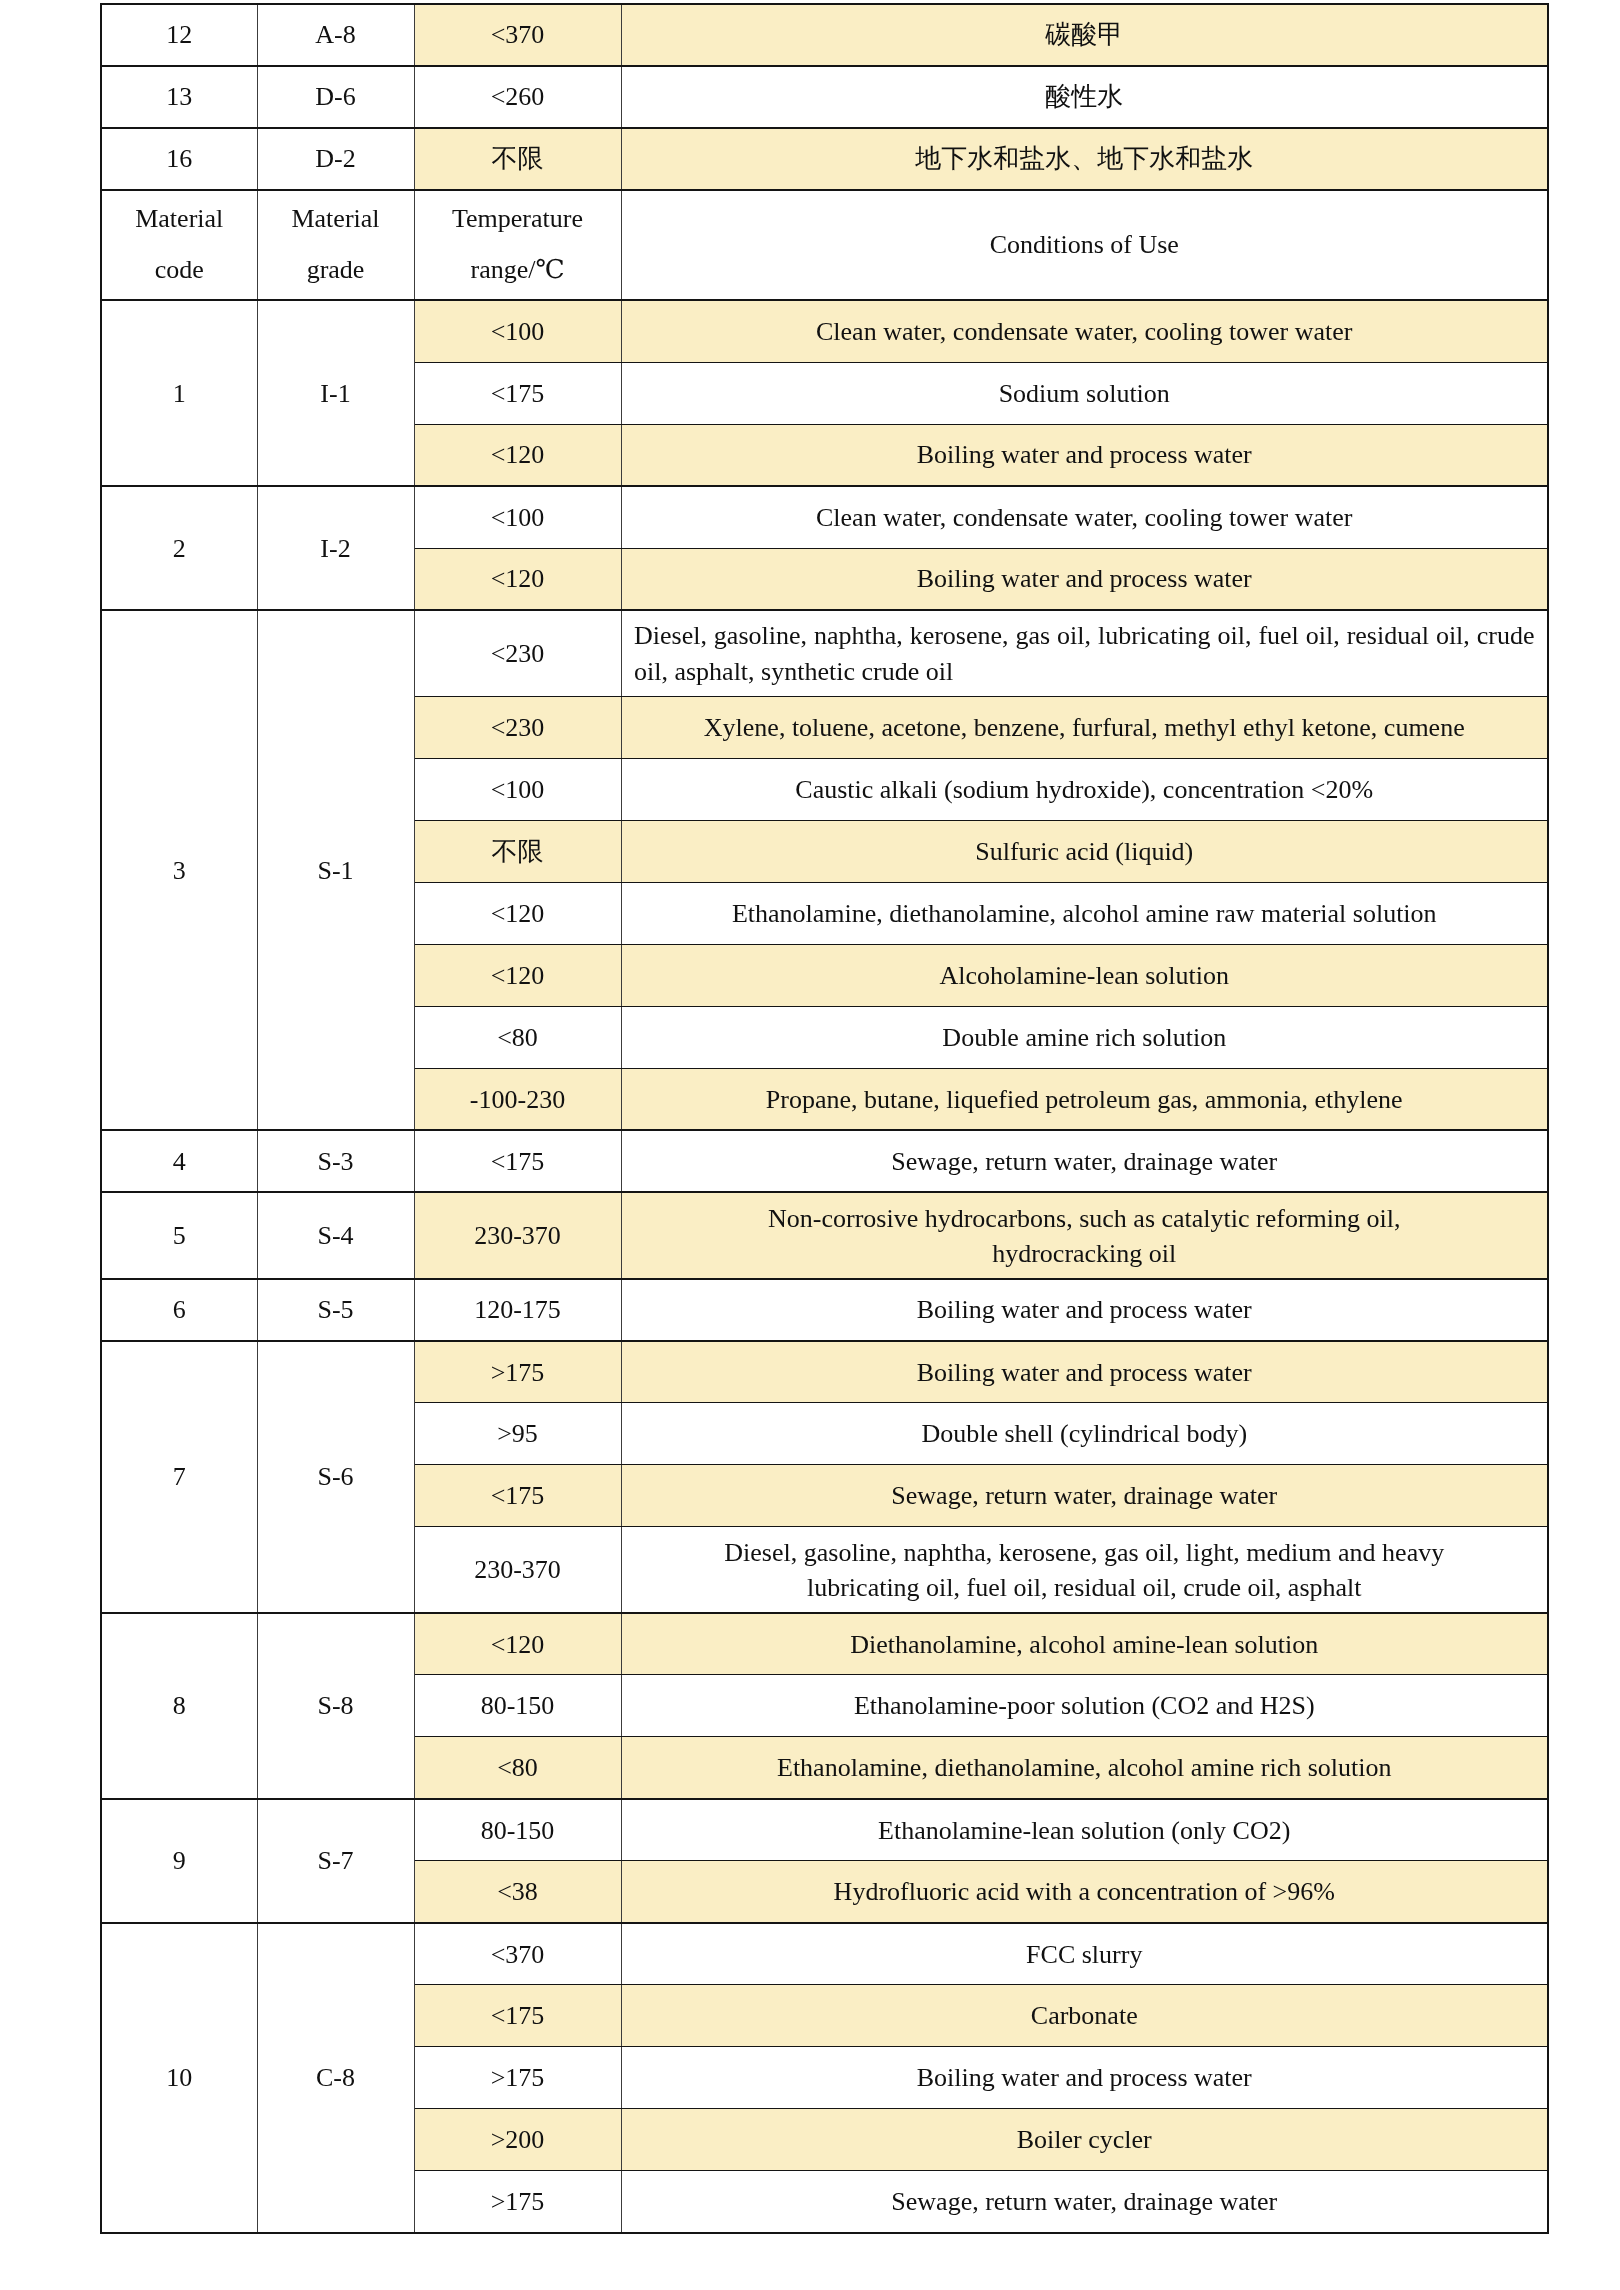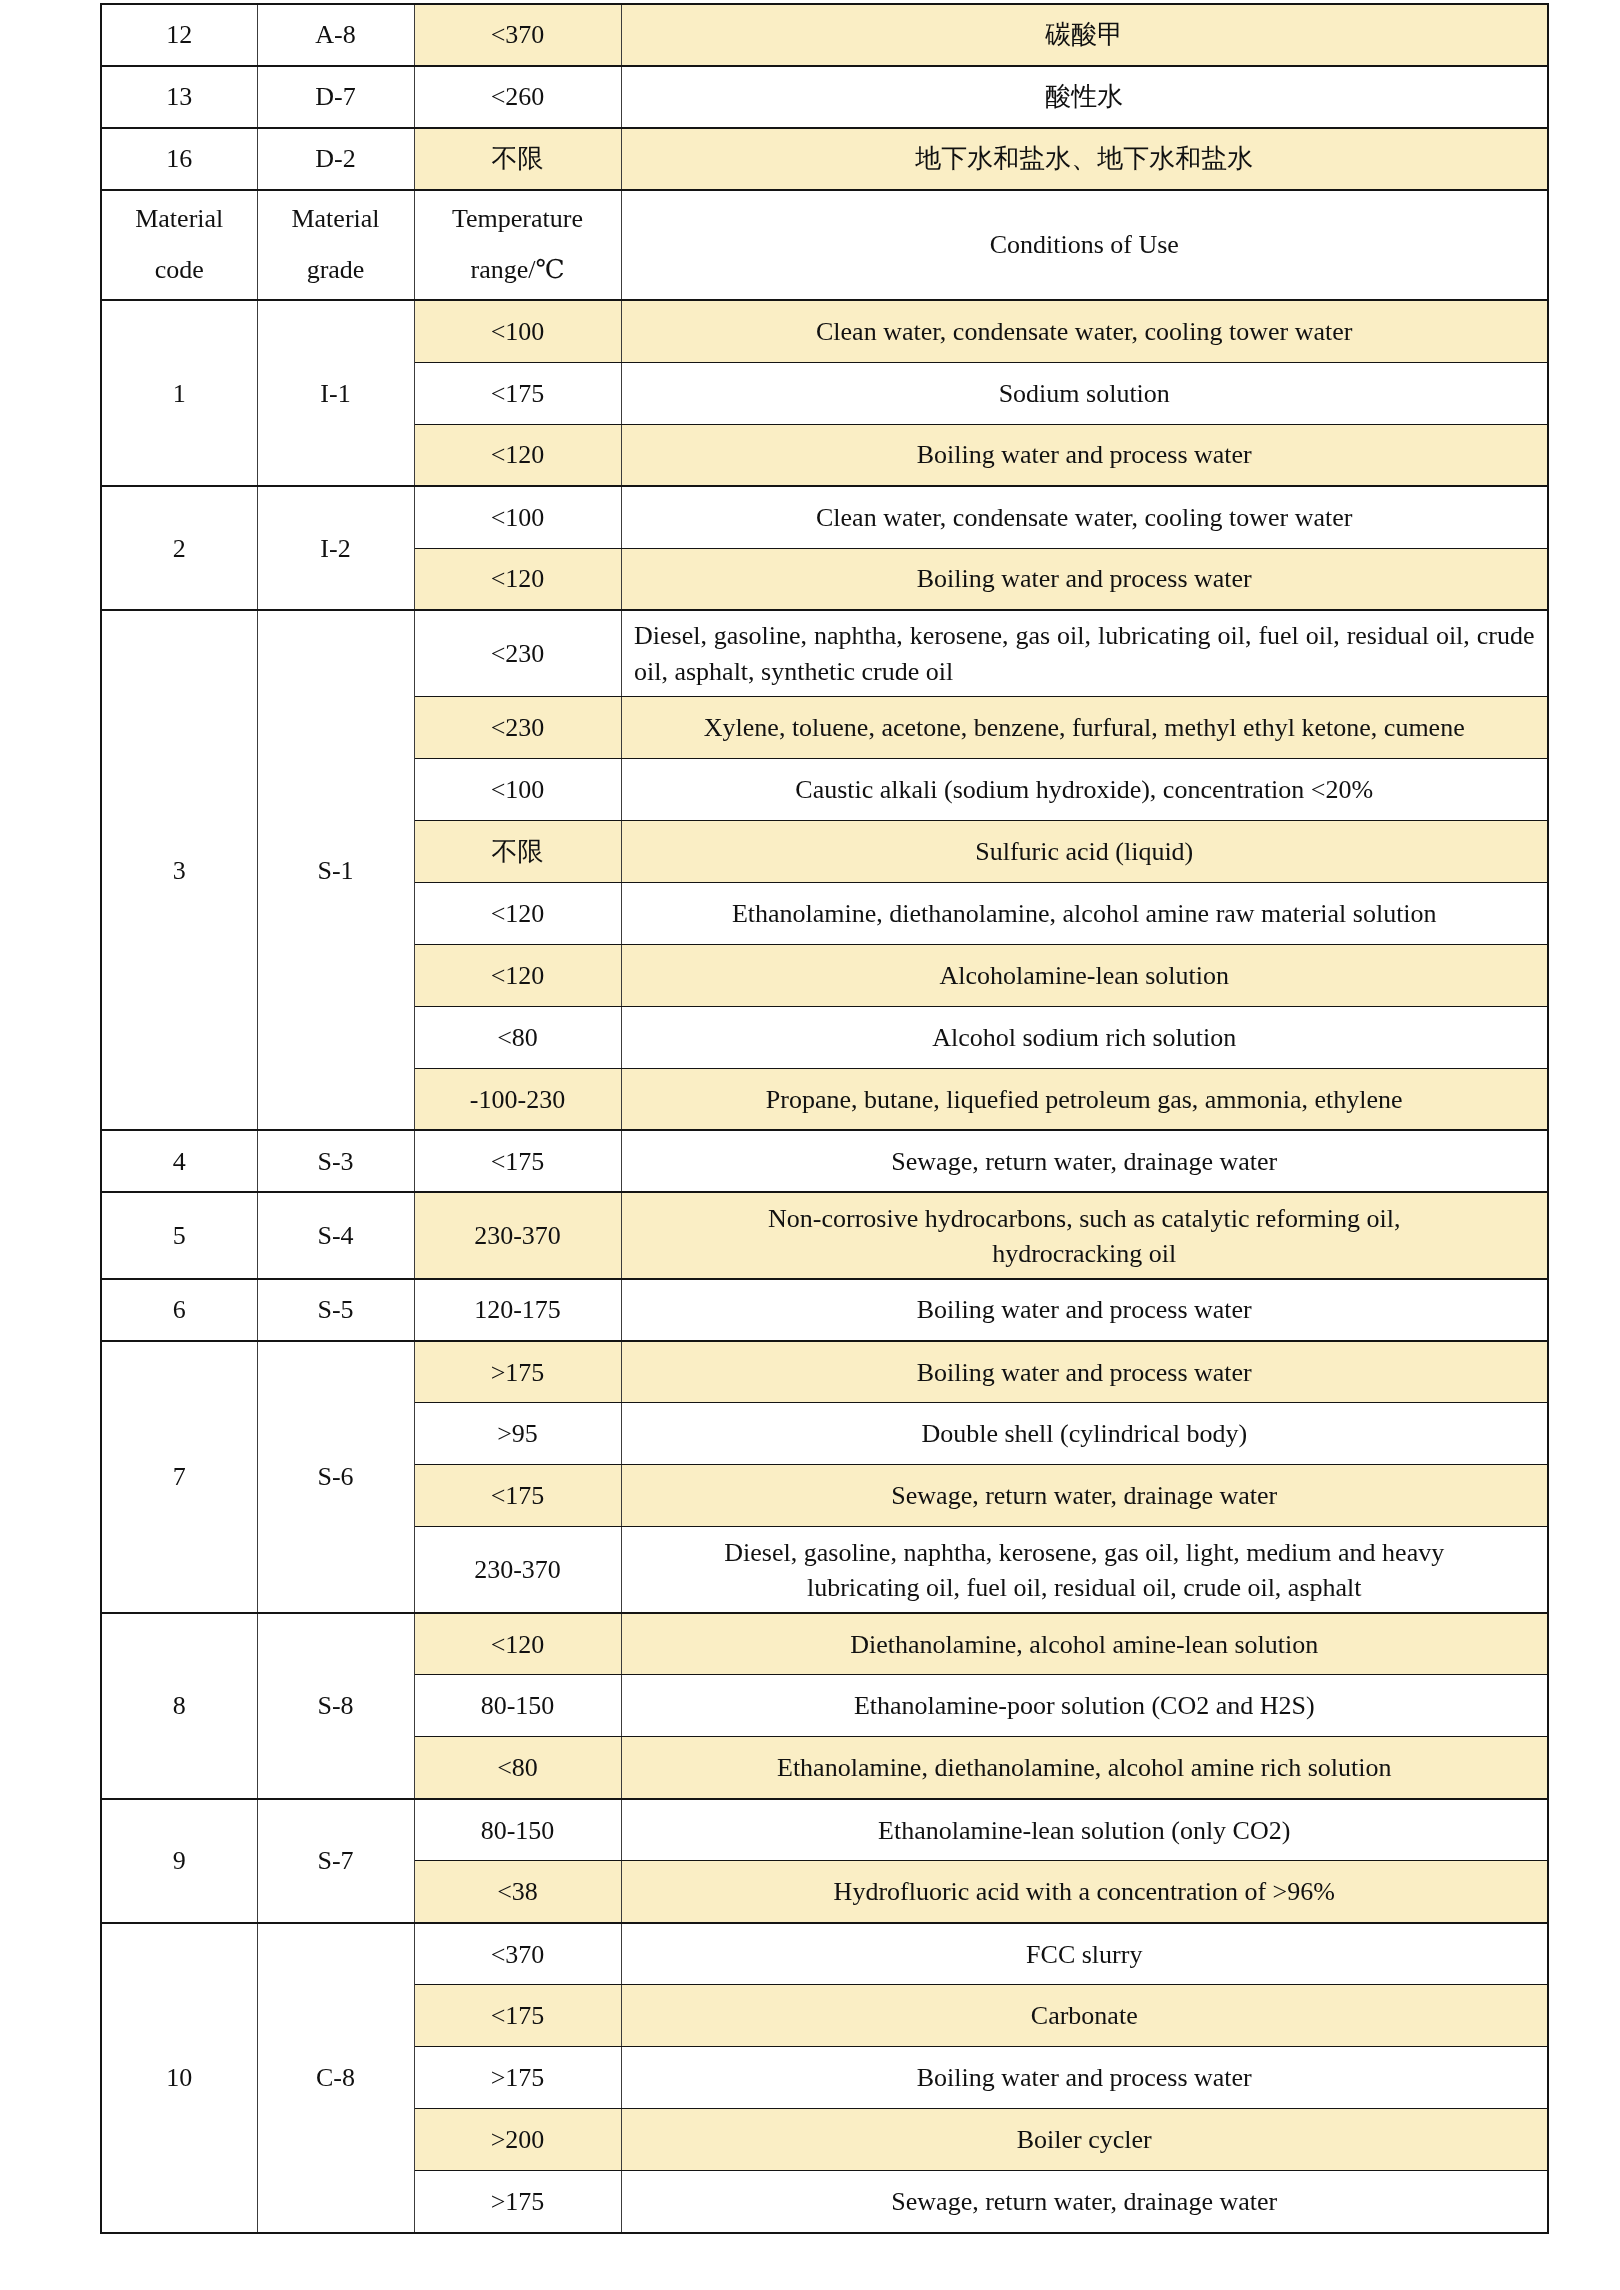--- a/index.html
+++ b/index.html
@@ -58,21 +58,21 @@
     </colgroup>
     <tbody id="table-body">
         <tr class="group-start">
           <td class="code-cell">12</td>
           <td class="grade-cell">A-8</td>
           <td class="temp-cell shaded">&lt;370</td>
           <td class="cond-cell shaded">碳酸甲</td>
         </tr>
         <tr class="group-start">
           <td class="code-cell">13</td>
-          <td class="grade-cell">D-7</td>
+          <td class="grade-cell">D-6</td>
           <td class="temp-cell">&lt;260</td>
           <td class="cond-cell">酸性水</td>
         </tr>
         <tr class="group-start">
           <td class="code-cell">16</td>
           <td class="grade-cell">D-2</td>
           <td class="temp-cell shaded">不限</td>
           <td class="cond-cell shaded">地下水和盐水、地下水和盐水</td>
         </tr>
         <tr class="header-row group-start">
@@ -129,21 +129,21 @@
         <tr>
           <td class="temp-cell">&lt;120</td>
           <td class="cond-cell">Ethanolamine, diethanolamine, alcohol amine raw material solution</td>
         </tr>
         <tr>
           <td class="temp-cell shaded">&lt;120</td>
           <td class="cond-cell shaded">Alcoholamine-lean solution</td>
         </tr>
         <tr>
           <td class="temp-cell">&lt;80</td>
-          <td class="cond-cell">Alcohol sodium rich solution</td>
+          <td class="cond-cell">Double amine rich solution</td>
         </tr>
         <tr>
           <td class="temp-cell shaded">-100-230</td>
           <td class="cond-cell shaded">Propane, butane, liquefied petroleum gas, ammonia, ethylene</td>
         </tr>
         <tr class="group-start">
           <td class="code-cell">4</td>
           <td class="grade-cell">S-3</td>
           <td class="temp-cell">&lt;175</td>
           <td class="cond-cell">Sewage, return water, drainage water</td>

